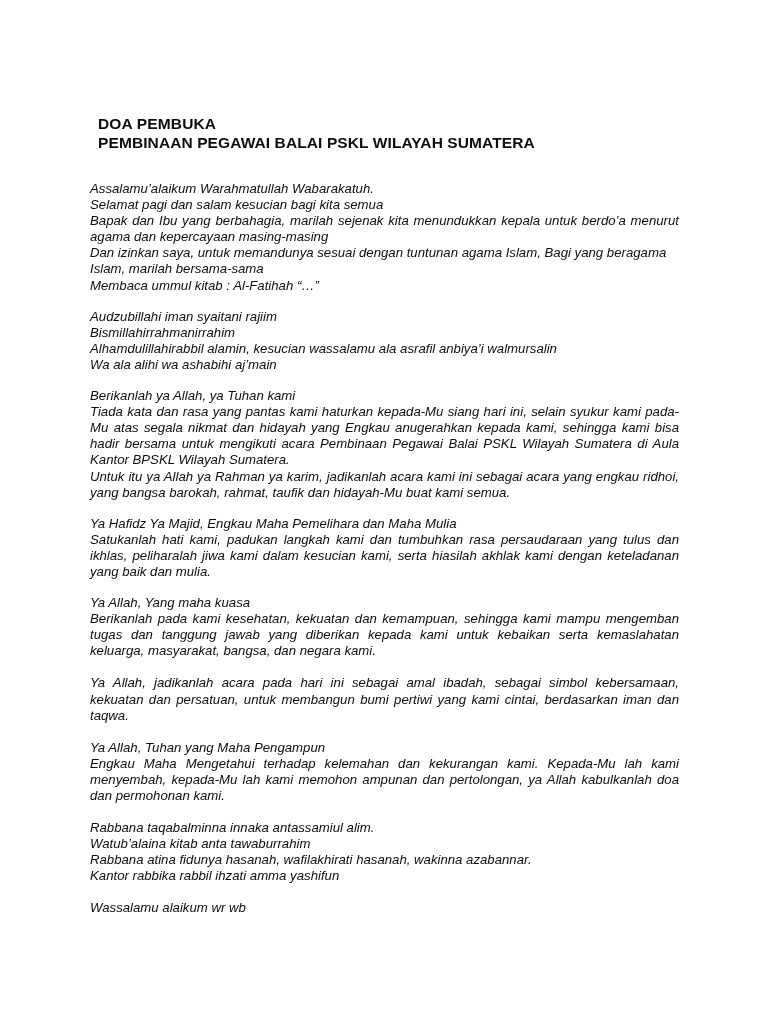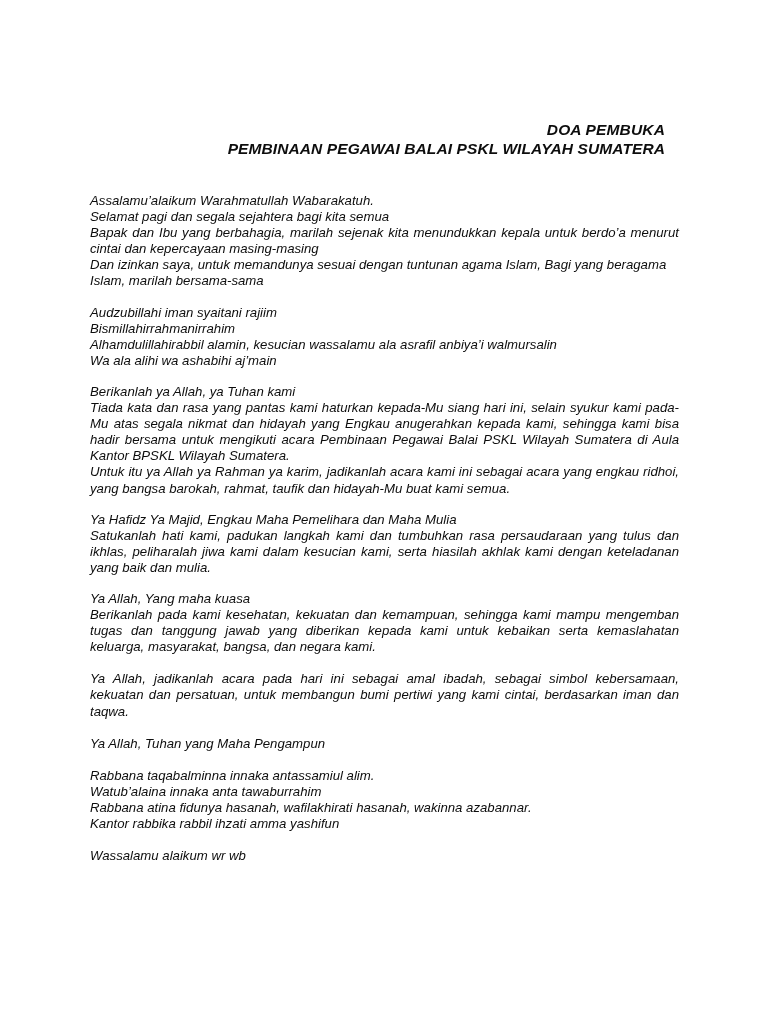--- a/index.html
+++ b/index.html
@@ -18,27 +18,26 @@
     color: #0d0d0d;
     box-sizing: border-box;
   }
   .doc-body {
     position: absolute;
     left: 90px;
     top: 106px;
     width: 589px;
   }
   .doc-title {
-    text-align: right;
+    text-align: left;
     font-weight: bold;
     font-size: 15.5px;
     line-height: 19px;
     letter-spacing: 0.15px;
-    margin: 14px;
-    font-style: italic;
+    margin: 8px;
   }
   .title-line {
     display: block;
     white-space: nowrap;
   }
   .title-line-2 {
     letter-spacing: 0.1px;
   }
   .block {
     font-size: 13.2px;
@@ -64,27 +63,30 @@
 
     <div class="doc-title">
       <span class="title-line">DOA PEMBUKA</span>
       <span class="title-line title-line-2">PEMBINAAN PEGAWAI BALAI PSKL WILAYAH SUMATERA</span>
     </div>
 
     <div class="gap-after-title"></div>
 
     <div class="block left">
       <span class="line">Assalamu’alaikum Warahmatullah Wabarakatuh.</span>
-      <span class="line">Selamat pagi dan segala sejahtera bagi kita semua</span>
+      <span class="line">Selamat pagi dan salam kesucian bagi kita semua</span>
     </div>
     <div class="block just">
-      <span>Bapak dan Ibu yang berbahagia, marilah sejenak kita menundukkan kepala untuk berdo’a menurut cintai dan kepercayaan masing-masing</span>
+      <span>Bapak dan Ibu yang berbahagia, marilah sejenak kita menundukkan kepala untuk berdo’a menurut agama dan kepercayaan masing-masing</span>
     </div>
     <div class="block left">
       <span>Dan izinkan saya, untuk memandunya sesuai dengan tuntunan agama Islam, Bagi yang beragama Islam, marilah bersama-sama</span>
+    </div>
+    <div class="block left">
+      <span class="line">Membaca ummul kitab : Al-Fatihah “…”</span>
     </div>
 
     <div class="gap-sm"></div>
 
     <div class="block left">
       <span class="line">Audzubillahi iman syaitani rajiim</span>
       <span class="line">Bismillahirrahmanirrahim</span>
       <span class="line">Alhamdulillahirabbil alamin, kesucian wassalamu ala asrafil anbiya’i walmursalin</span>
       <span class="line">Wa ala alihi wa ashabihi aj’main</span>
     </div>
@@ -123,26 +125,29 @@
 
     <div class="block just">
       <span>Ya Allah, jadikanlah acara pada hari ini sebagai amal ibadah, sebagai simbol kebersamaan, kekuatan dan persatuan, untuk membangun bumi pertiwi yang kami cintai, berdasarkan iman dan taqwa.</span>
     </div>
 
     <div class="gap-md"></div>
 
     <div class="block left">
       <span class="line">Ya Allah, Tuhan yang Maha Pengampun</span>
     </div>
+    <div class="block just">
+      <span>Engkau Maha Mengetahui terhadap kelemahan dan kekurangan kami. Kepada-Mu lah kami menyembah, kepada-Mu lah kami memohon ampunan dan pertolongan, ya Allah kabulkanlah doa dan permohonan kami.</span>
+    </div>
 
     <div class="gap-md"></div>
 
     <div class="block left">
       <span class="line">Rabbana taqabalminna innaka antassamiul alim.</span>
-      <span class="line">Watub’alaina innaka anta tawaburrahim</span>
+      <span class="line">Watub’alaina kitab anta tawaburrahim</span>
       <span class="line">Rabbana atina fidunya hasanah, wafilakhirati hasanah, wakinna azabannar.</span>
       <span class="line">Kantor rabbika rabbil ihzati amma yashifun</span>
     </div>
 
     <div class="gap-md"></div>
 
     <div class="block left">
       <span class="line">Wassalamu alaikum wr wb</span>
     </div>
 

